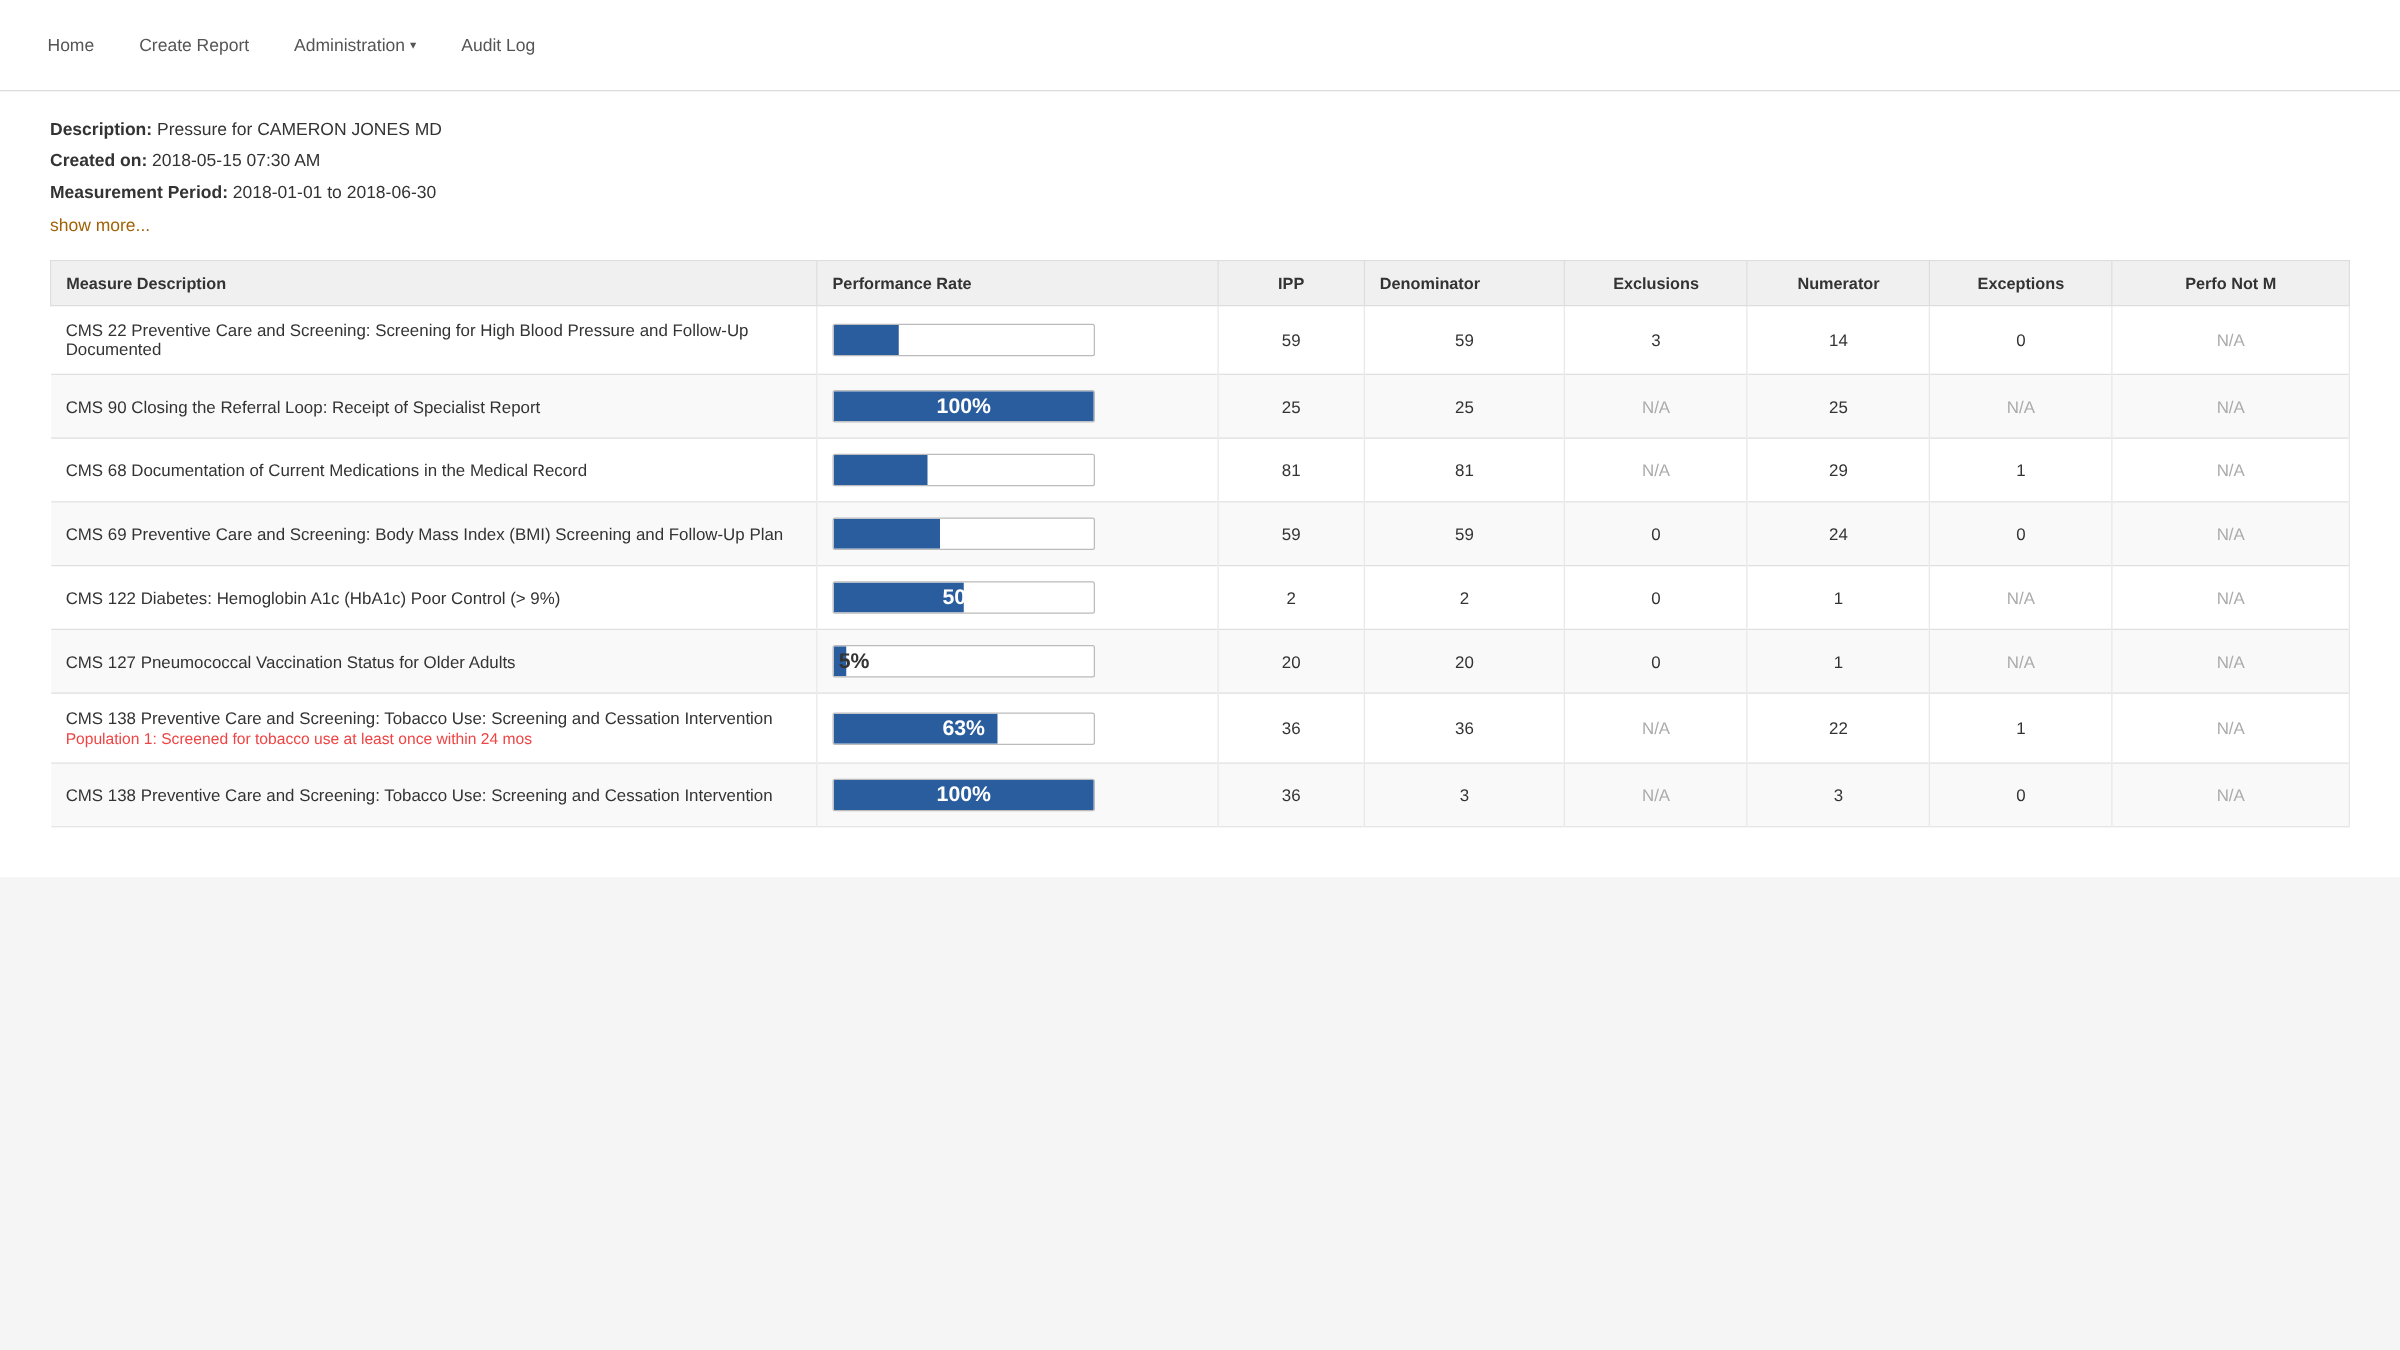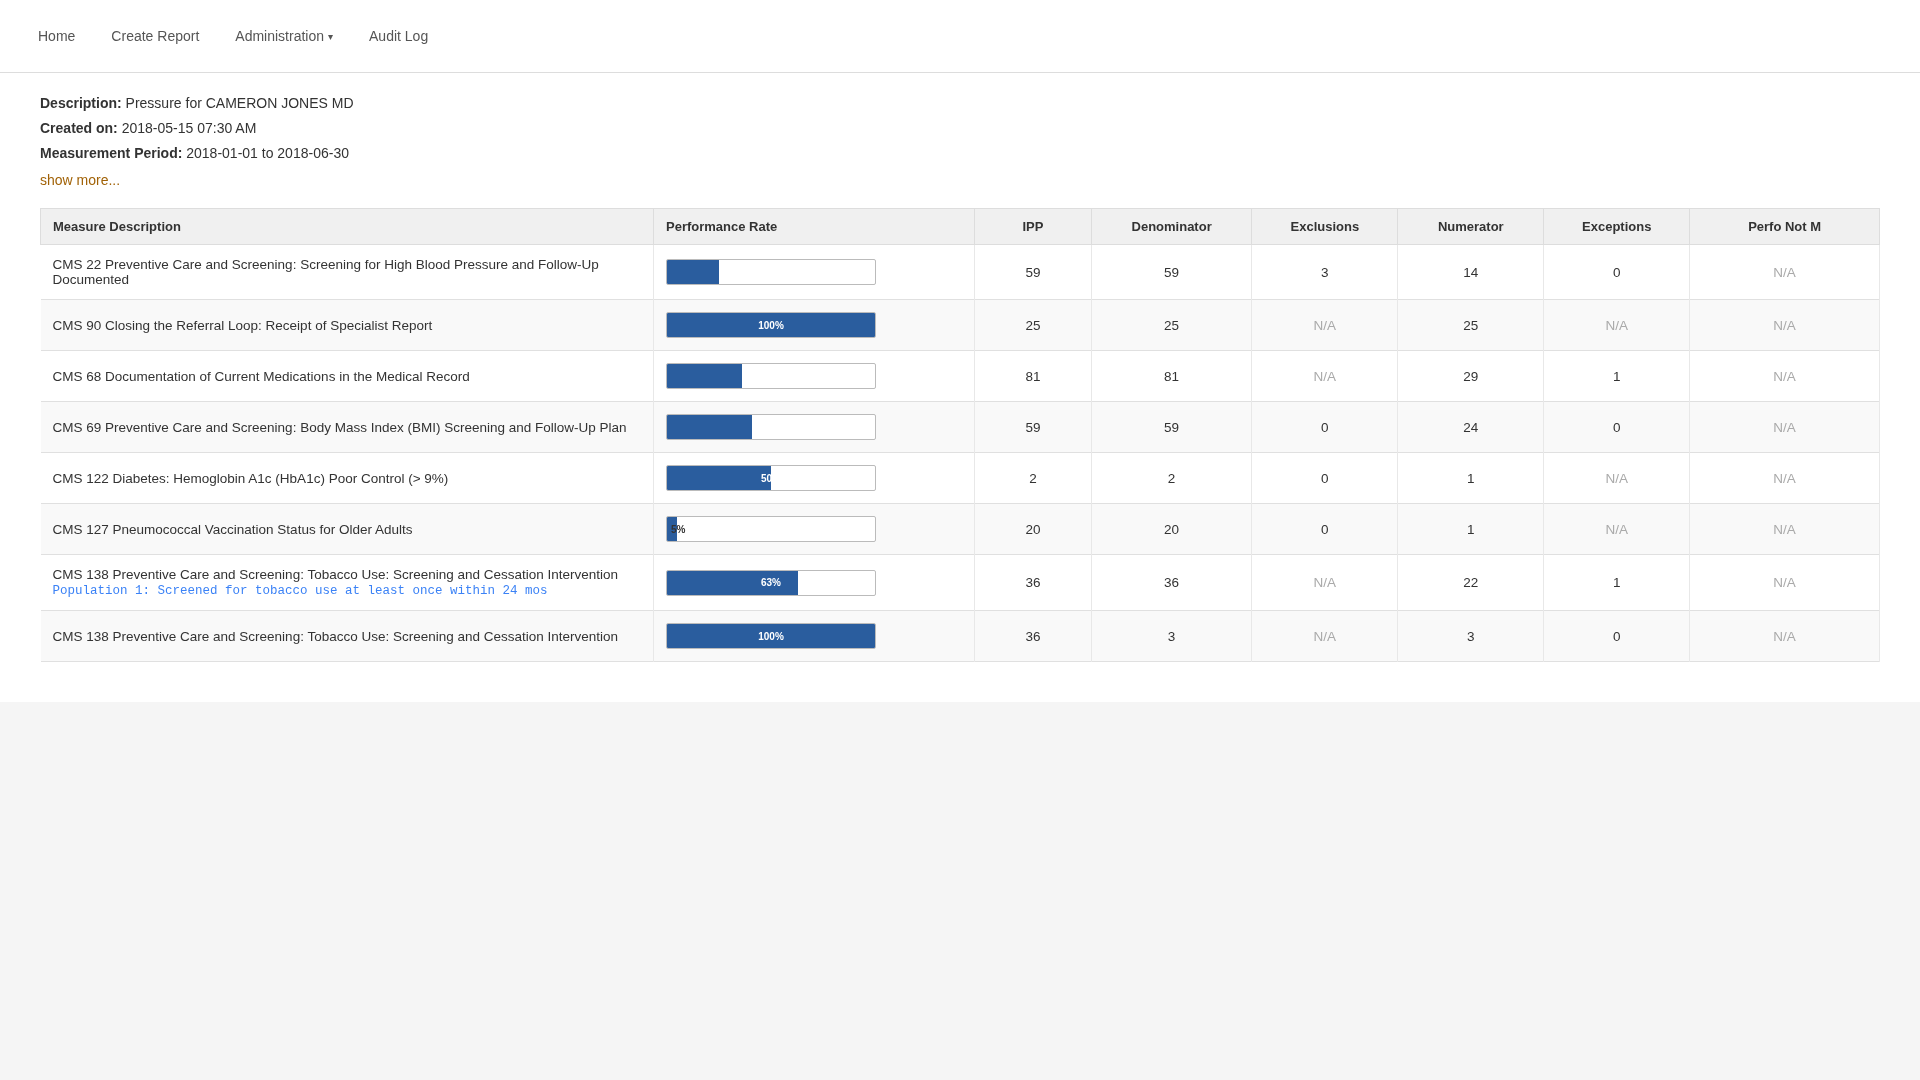--- a/index.html
+++ b/index.html
@@ -96,28 +96,28 @@
       background: #2a5d9e;
       height: 100%;
       display: flex;
       align-items: center;
       justify-content: center;
     }
     .progress-bar-label {
       position: absolute;
       width: 100%;
       text-align: center;
-      font-size: 10px;
+      font-size: 17px;
       font-weight: 600;
       color: #fff;
       pointer-events: none;
     }
 
     
-    .pop-link { color: #3b82f6; font-size: 12.5px; cursor: pointer; display: block; margin-top: 2px; font-family: Liberation Mono, monospace; }
+    .pop-link { color: #ef4444; font-size: 12.5px; cursor: pointer; display: block; margin-top: 2px; }
 
     
     th:nth-child(1), td:nth-child(1) { width: 420px; }
     th:nth-child(2), td:nth-child(2) { width: 220px; }
     th:nth-child(3), td:nth-child(3) { width: 80px; }
     th:nth-child(4), td:nth-child(4) { width: 110px; }
     th:nth-child(5), td:nth-child(5) { width: 100px; }
     th:nth-child(6), td:nth-child(6) { width: 100px; }
     th:nth-child(7), td:nth-child(7) { width: 100px; }
     th:nth-child(8), td:nth-child(8) { width: 130px; }
@@ -156,21 +156,21 @@
   </div>
 
 
   <div class="table-container">
     <table>
       <thead>
         <tr>
           <th>Measure Description</th>
           <th>Performance Rate</th>
           <th style="text-align:center;">IPP</th>
-          <th style="text-align:center;">Denominator</th>
+          <th style="">Denominator</th>
           <th style="text-align:center;">Exclusions</th>
           <th style="text-align:center;">Numerator</th>
           <th style="text-align:center;">Exceptions</th>
           <th style="text-align:center;">Perfo Not M</th>
         </tr>
       </thead>
       <tbody id="table-body">
 
       <tr>
             <td>CMS 22 Preventive Care and Screening: Screening for High Blood Pressure and Follow-Up Documented</td>

